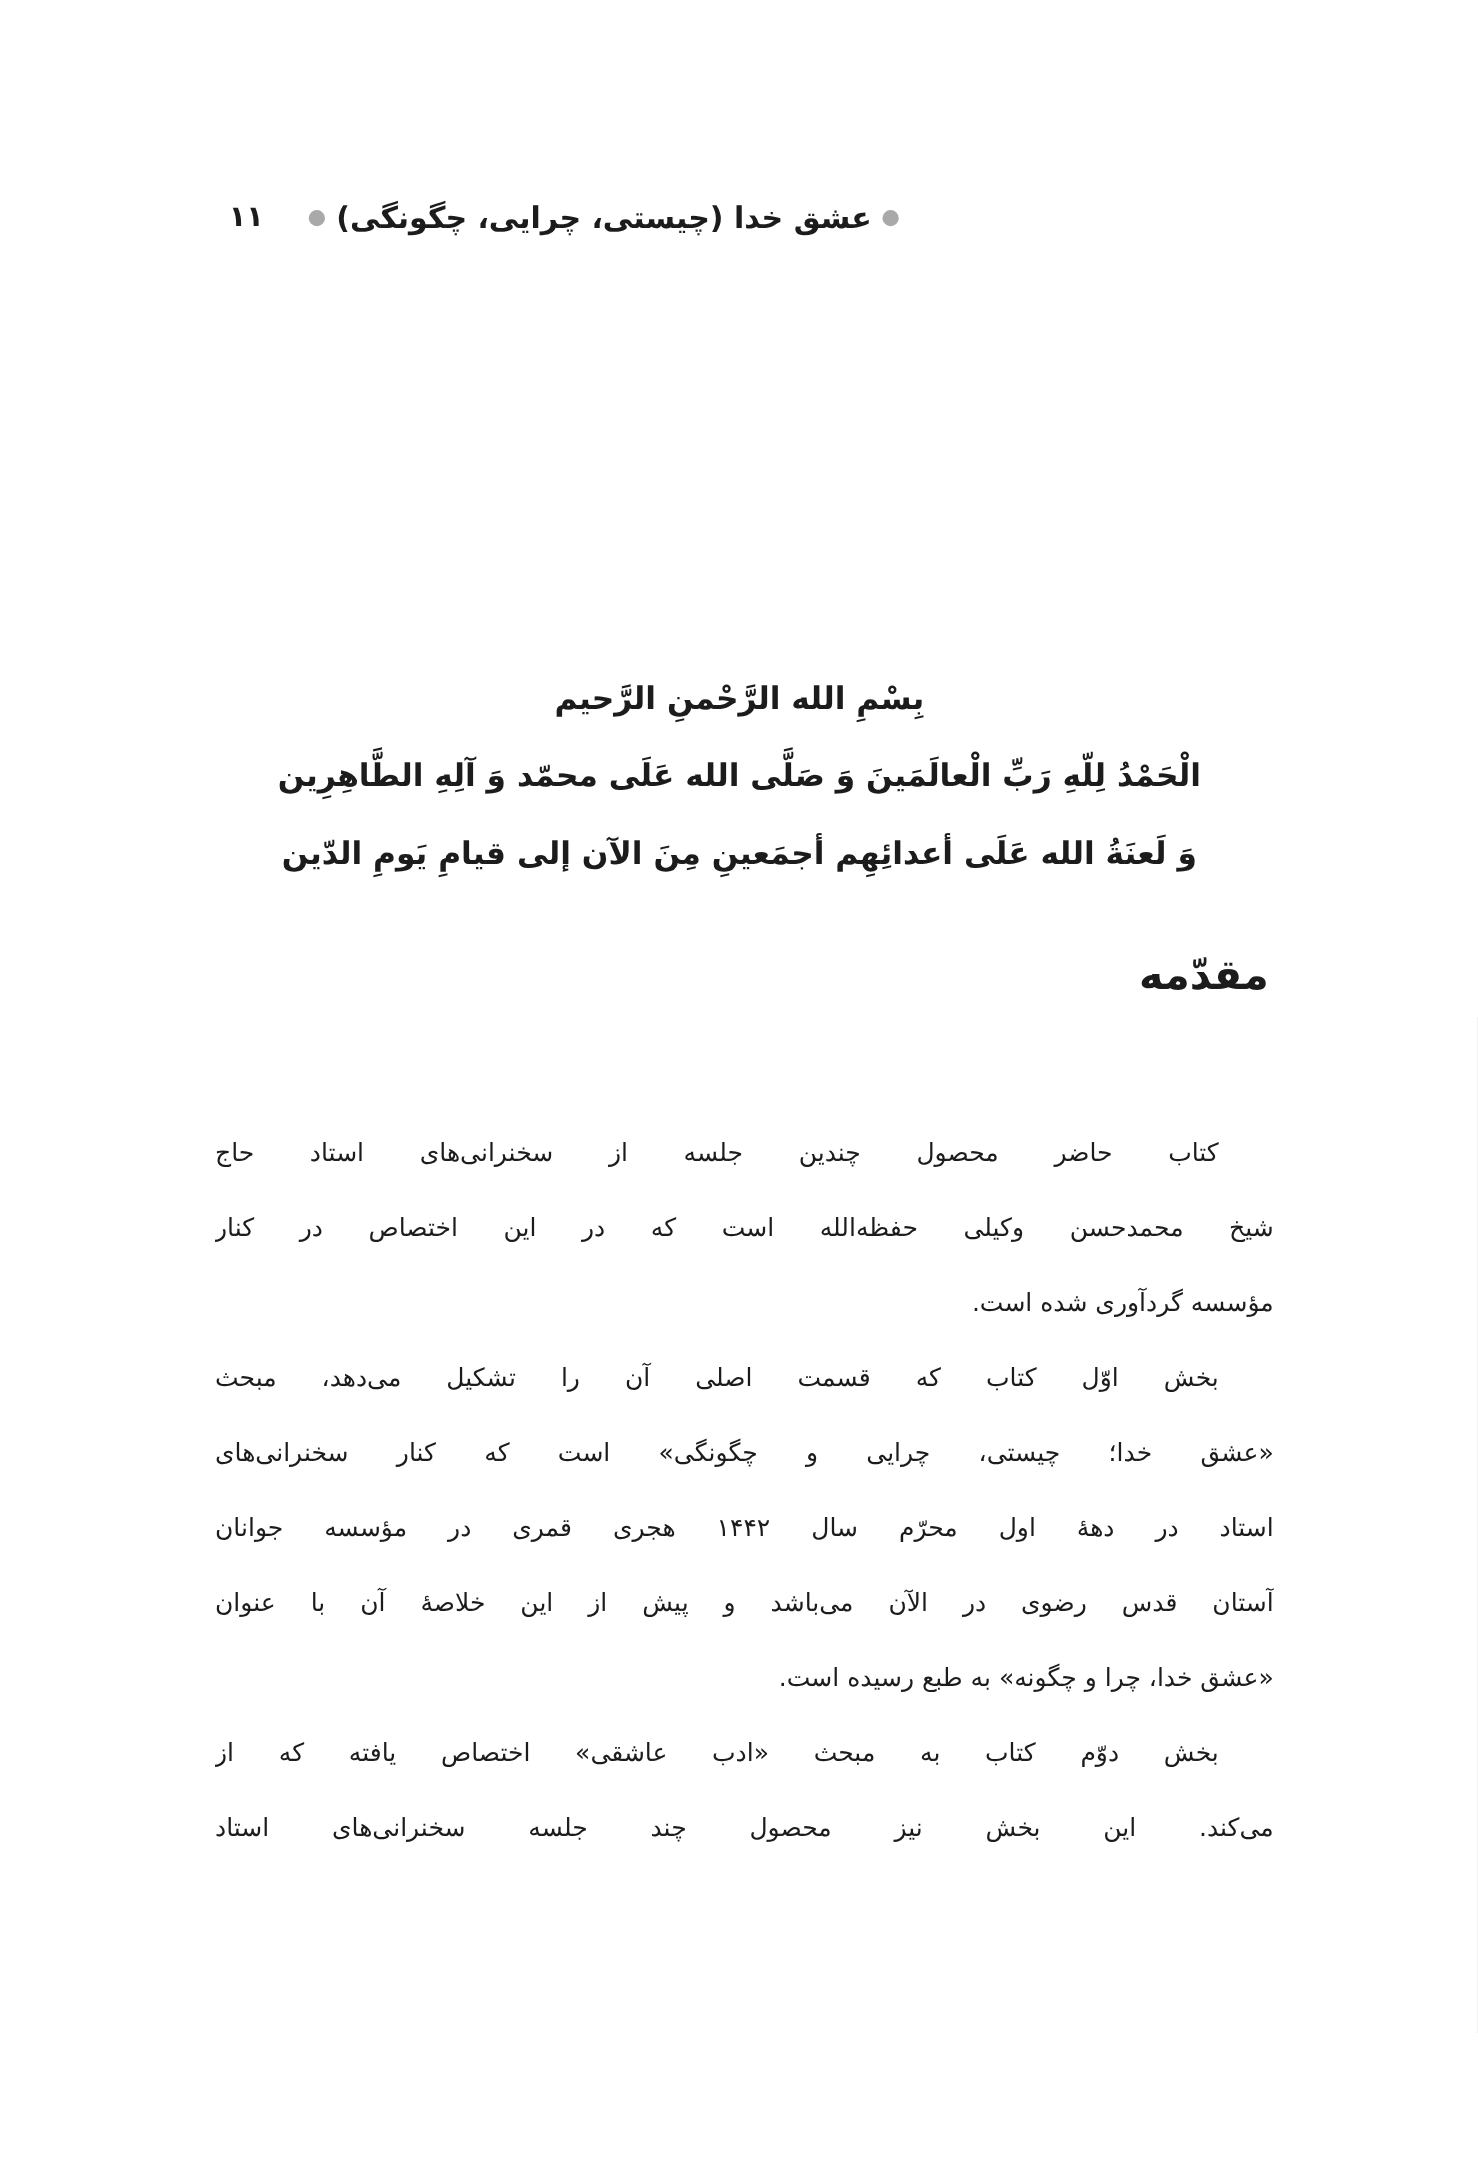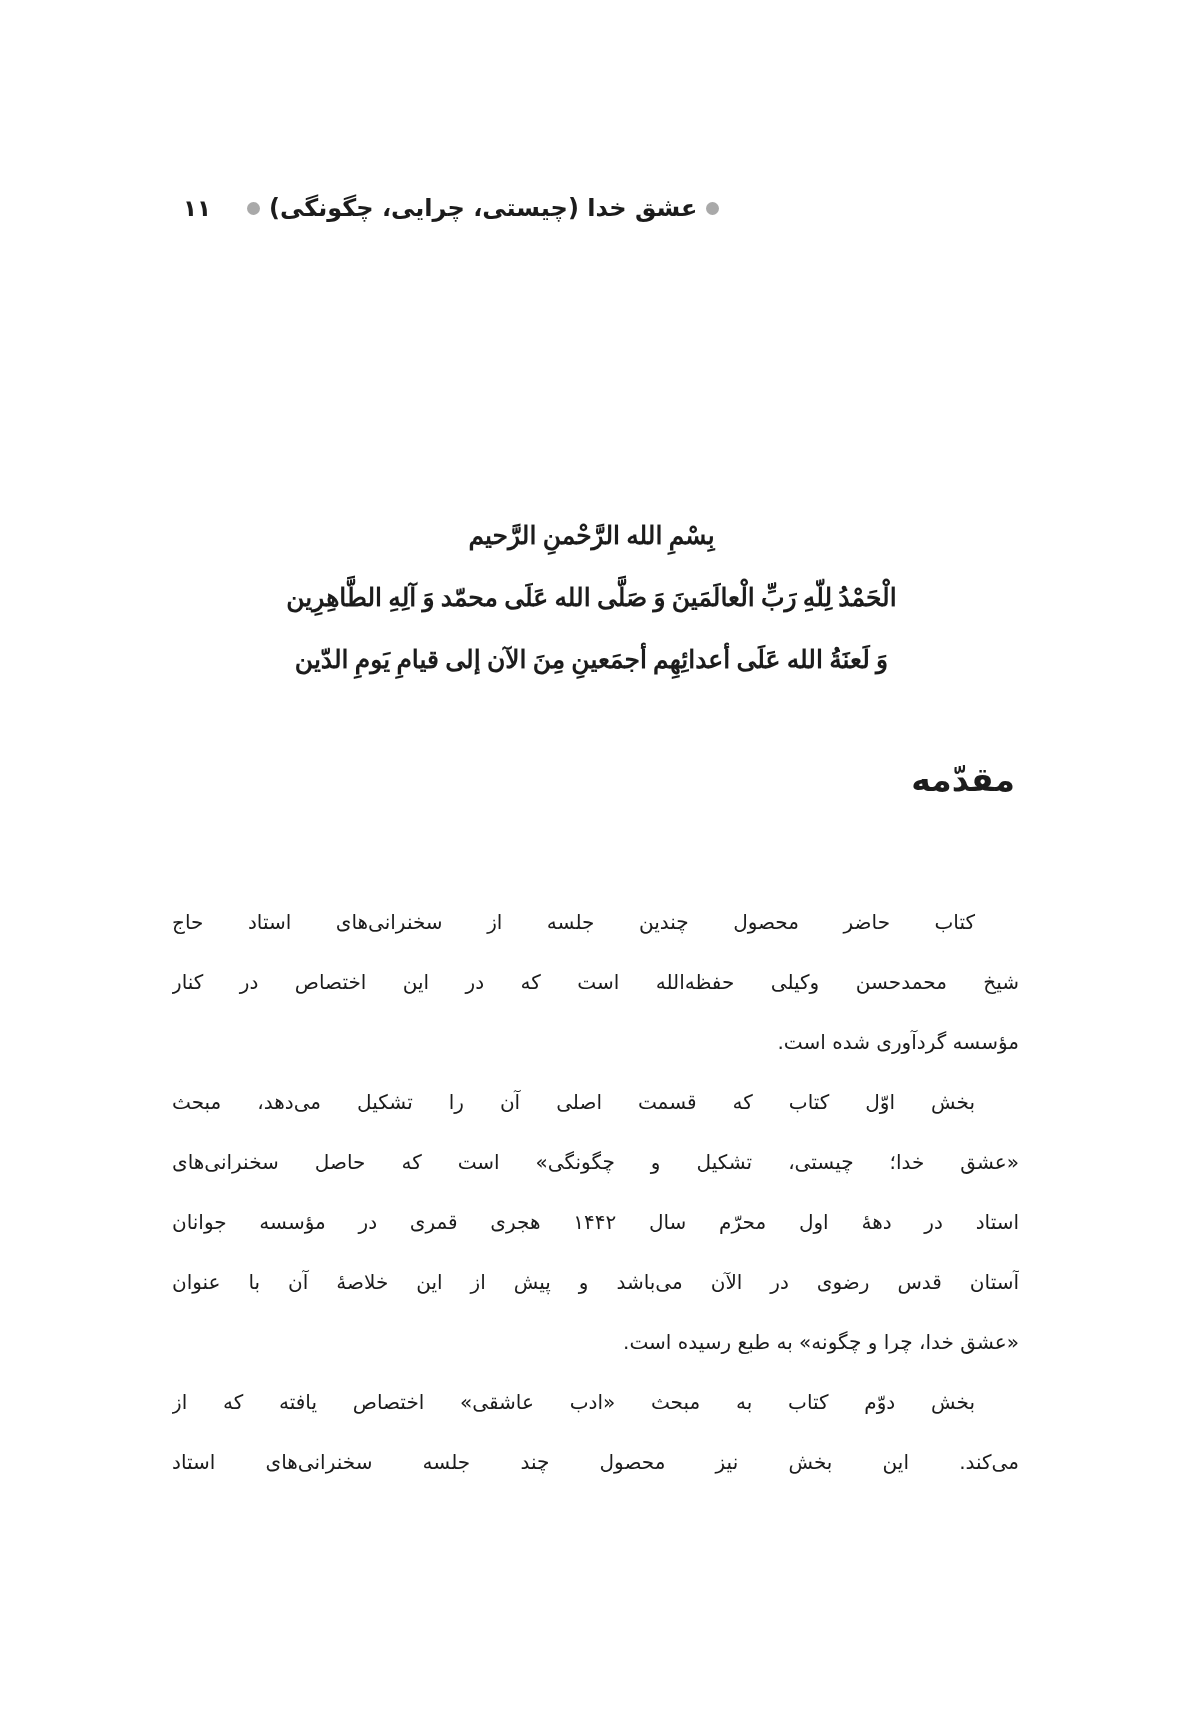--- a/index.html
+++ b/index.html
@@ -17,21 +17,20 @@
     color: #1c1c1c;
   }
   
   .running-header {
     position: absolute;
     top: 156px;
     left: 183px;
     display: flex;
     align-items: center;
     height: 36px;
-    margin-top: 34px;
   }
   .page-number {
     font-size: 23px;
     font-weight: bold;
     letter-spacing: 2px;
     margin-right: 36px;
     direction: rtl;
   }
   .header-bullet {
     width: 13px;
@@ -44,30 +43,29 @@
   .running-title {
     font-size: 24px;
     font-weight: bold;
     direction: rtl;
     margin: 0 9px;
     white-space: nowrap;
   }
   
   .bismillah {
     position: absolute;
-    top: 505px;
+    top: 528px;
     left: 168px;
     width: 847px;
     direction: rtl;
     text-align: center;
     font-weight: bold;
     font-size: 25px;
     line-height: 62px;
     white-space: nowrap;
-    font-family: Liberation Serif, serif;
   }
   
   .section-heading {
     position: absolute;
     top: 760px;
     left: 168px;
     width: 847px;
     direction: rtl;
     font-weight: bold;
     font-size: 33px;
@@ -120,21 +118,21 @@
   <div class="body-text">
 
     <div class="para">
       <div class="line indent">کتاب حاضر محصول چندین جلسه از سخنرانی‌های استاد حاج</div>
       <div class="line">شیخ محمدحسن وکیلی حفظه‌الله است که در این اختصاص در کنار</div>
       <div class="line endline">مؤسسه گردآوری شده است.</div>
     </div>
 
     <div class="para">
       <div class="line indent">بخش اوّل کتاب که قسمت اصلی آن را تشکیل می‌دهد، مبحث</div>
-      <div class="line">«عشق خدا؛ چیستی، تشکیل و چگونگی» است که حاصل سخنرانی‌های</div>
+      <div class="line">«عشق خدا؛ چیستی، چرایی و چگونگی» است که کنار سخنرانی‌های</div>
       <div class="line">استاد در دهۀ اول محرّم سال ۱۴۴۲ هجری قمری در مؤسسه جوانان</div>
       <div class="line">آستان قدس رضوی در الآن می‌باشد و پیش از این خلاصۀ آن با عنوان</div>
       <div class="line endline">«عشق خدا، چرا و چگونه» به طبع رسیده است.</div>
     </div>
 
     <div class="para">
       <div class="line indent">بخش دوّم کتاب به مبحث «ادب عاشقی» اختصاص یافته که از</div>
       <div class="line">می‌کند. این بخش نیز محصول چند جلسه سخنرانی‌های استاد</div>
     </div>
 

